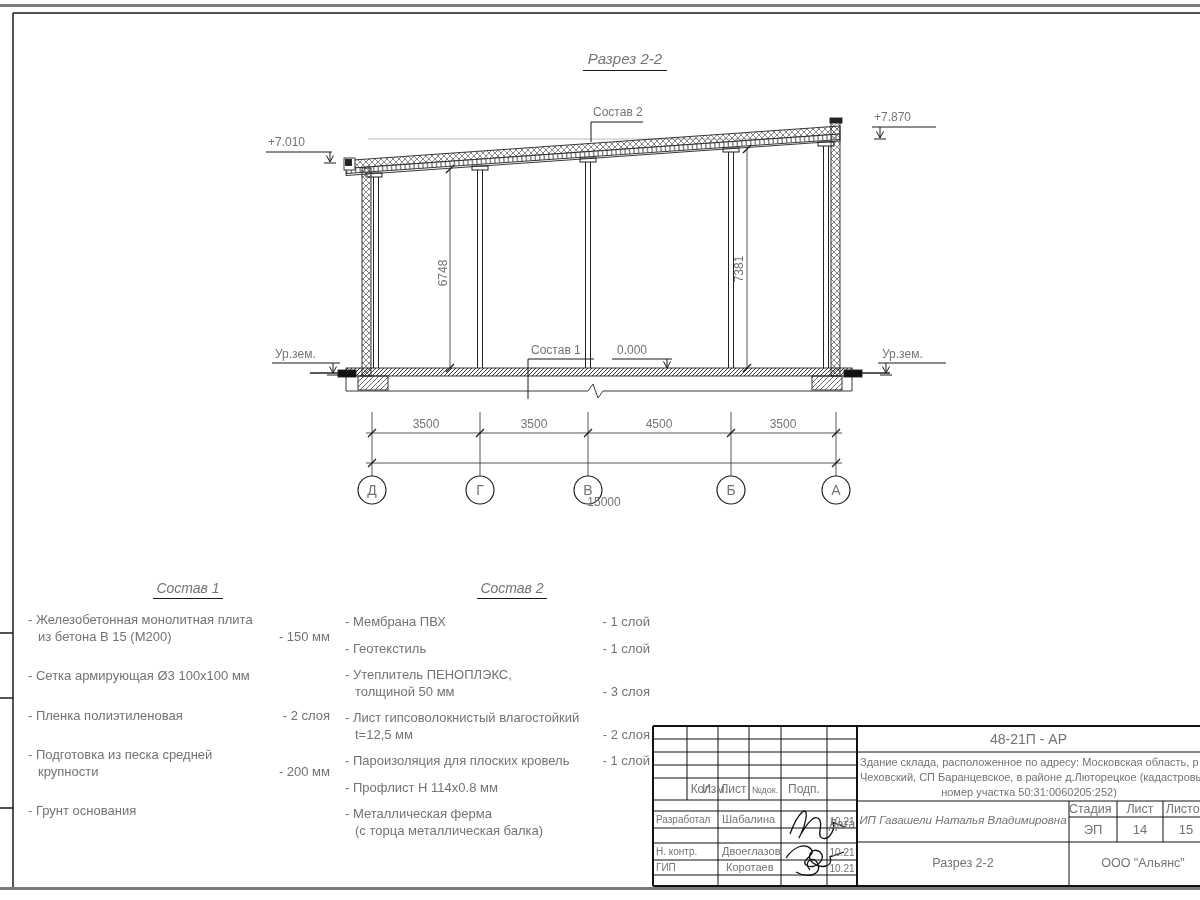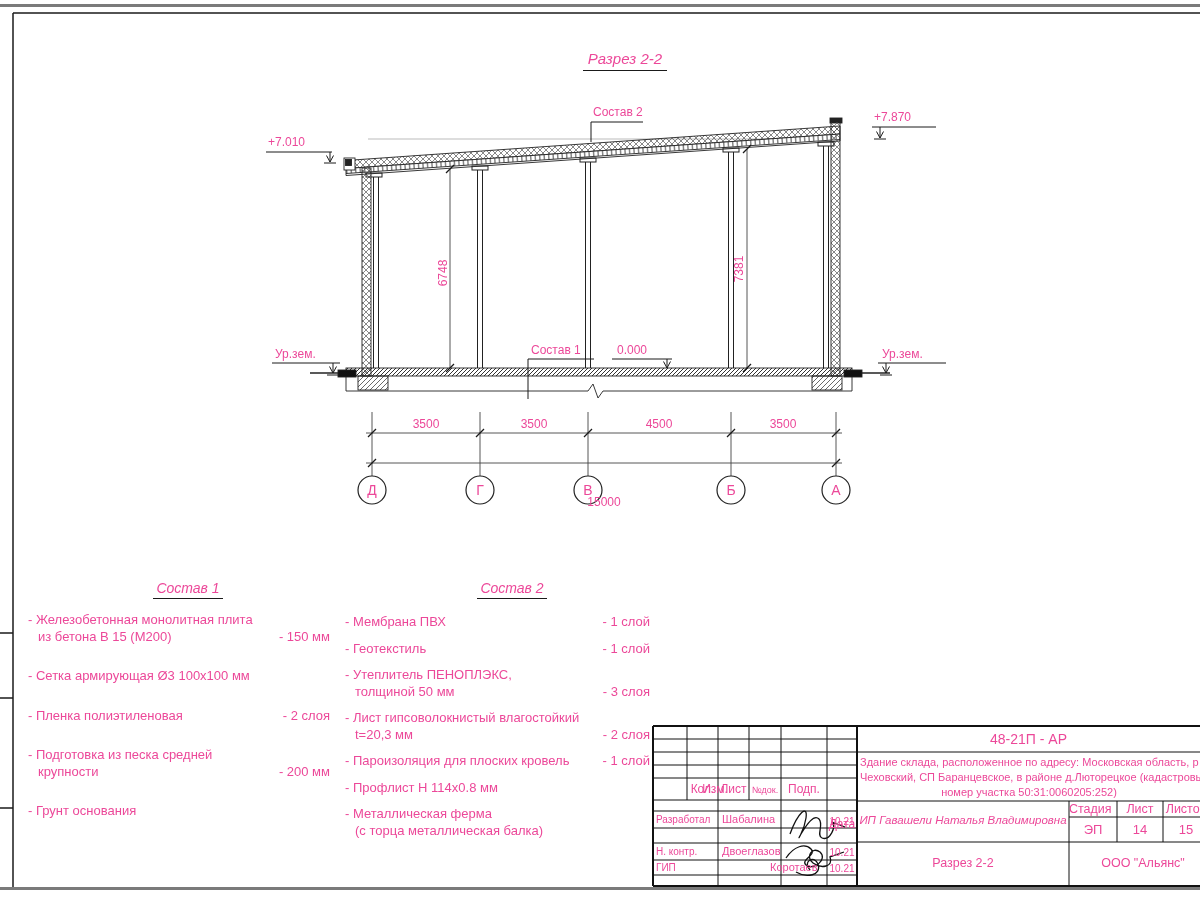--- a/index.html
+++ b/index.html
@@ -1,17 +1,17 @@
 <!DOCTYPE html>
 <html><head>
 <meta charset="utf-8">
 <style>
   html,body{margin:0;padding:0;background:#fff;}
   .sheet{position:relative;width:1200px;height:900px;background:#ffffff;overflow:hidden;
-         font-family:"Liberation Sans", sans-serif;color:#ec4899;}
+         font-family:"Liberation Sans", sans-serif;color:#737373;}
   .t{position:absolute;white-space:nowrap;}
   .ctr{text-align:center;}
   .it{font-style:italic;}
   .list{position:absolute;display:flex;flex-direction:column;font-size:13px;line-height:16.5px;}
   .item{display:flex;align-items:flex-start;}
   .item .nm{white-space:pre-line;padding-left:10px;text-indent:-10px;}
   .item .val{margin-left:auto;align-self:flex-end;white-space:nowrap;padding-left:8px;}
   .hdg{position:absolute;text-align:center;font-style:italic;font-size:14px;}
   .hdg span{border-bottom:1px solid #1a1a1a;padding:0 3px 2px;}
   .ttl span{border-bottom:1px solid #1a1a1a;padding:0 5px 3px;}
@@ -259,21 +259,21 @@
         <div class="nm">- Геотекстиль</div>
         <div class="val">- 1 слой</div>
       </div>
     <div class="item">
         <div class="nm">- Утеплитель ПЕНОПЛЭКС,
 толщиной 50 мм</div>
         <div class="val">- 3 слоя</div>
       </div>
     <div class="item">
         <div class="nm">- Лист гипсоволокнистый влагостойкий
-t=20,3 мм</div>
+t=12,5 мм</div>
         <div class="val">- 2 слоя</div>
       </div>
     <div class="item">
         <div class="nm">- Пароизоляция для плоских кровель</div>
         <div class="val">- 1 слой</div>
       </div>
     <div class="item">
         <div class="nm">- Профлист Н 114х0.8 мм</div>
         <div class="val"></div>
       </div>
@@ -296,21 +296,21 @@
   <div class="t ctr" style="left:781px;top:782px;width:46px;font-size:12px;">Подп.</div>
   <div class="t ctr" style="left:827px;top:817px;width:30px;font-size:12px;">Дата</div>
 
   <div class="t" style="left:656px;top:814px;font-size:10px;">Разработал</div>
   <div class="t" style="left:722px;top:813px;font-size:11px;">Шабалина</div>
   <div class="t ctr" style="left:827px;top:816px;width:30px;font-size:10px;">10.21</div>
   <div class="t" style="left:656px;top:846px;font-size:10px;">Н. контр.</div>
   <div class="t" style="left:722px;top:845px;font-size:11px;">Двоеглазов</div>
   <div class="t ctr" style="left:827px;top:847px;width:30px;font-size:10px;">10.21</div>
   <div class="t" style="left:656px;top:862px;font-size:10px;">ГИП</div>
-  <div class="t" style="left:726px;top:861px;font-size:11px;margin-left:44px;">Коротаев</div>
+  <div class="t" style="left:726px;top:861px;font-size:11px;">Коротаев</div>
   <div class="t ctr" style="left:827px;top:863px;width:30px;font-size:10px;">10.21</div>
 
   <div class="t ctr it" style="left:859px;top:814px;width:208px;font-size:11.5px;">ИП Гавашели Наталья Владимировна</div>
 
   <div class="t ctr" style="left:1069px;top:802px;width:24px;font-size:12.5px;">Стадия</div>
   <div class="t ctr" style="left:1117px;top:802px;width:46px;font-size:12.5px;">Лист</div>
   <div class="t ctr" style="left:1163px;top:802px;width:46px;font-size:12.5px;">Листов</div>
   <div class="t ctr" style="left:1069px;top:822px;width:48px;font-size:13px;">ЭП</div>
   <div class="t ctr" style="left:1117px;top:822px;width:46px;font-size:13px;">14</div>
   <div class="t ctr" style="left:1163px;top:822px;width:46px;font-size:13px;">15</div>

